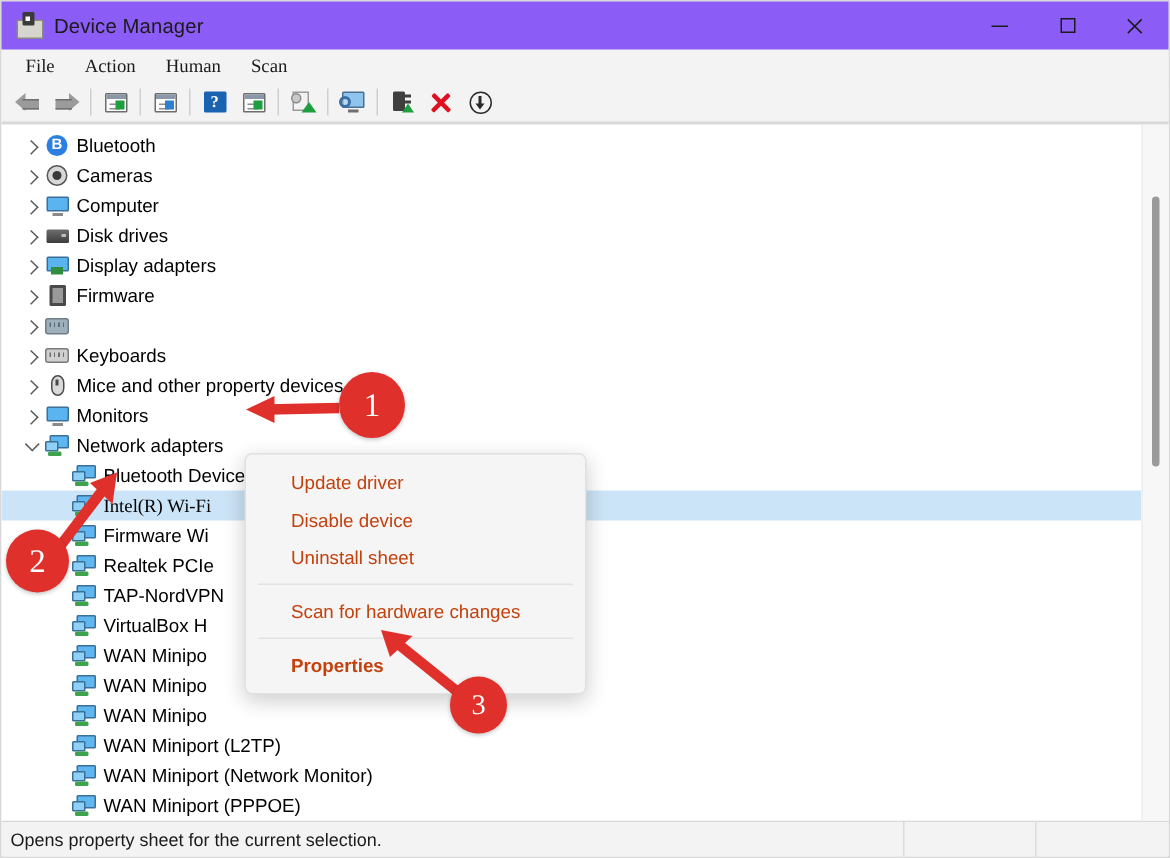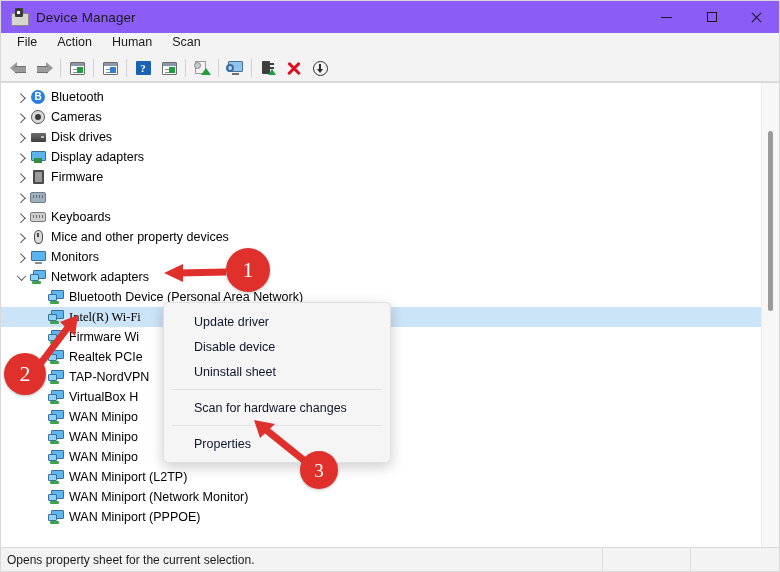--- a/index.html
+++ b/index.html
@@ -54,22 +54,23 @@
   .glyph-close{position:relative;width:11px;height:11px;display:block;}
   .glyph-close:before,.glyph-close:after{
     content:"";position:absolute;left:-1px;top:5px;width:13px;height:1px;background:#1b1b1b;
   }
   .glyph-close:before{transform:rotate(45deg);}
   .glyph-close:after{transform:rotate(-45deg);}
 
   
   .menubar{
     height:22px;flex:0 0 22px;background:#f3f3f3;
-    display:flex;align-items:flex-start;padding-left:6px;
+    display:flex;align-items:center;padding-left:6px;
     border-bottom:0;
+    font-family:Liberation Serif, serif;
   }
   .menubar .mi{
     font-size:12.5px;color:#1b1b1b;padding:2px 10px;border-radius:3px;
   }
 
   
   .toolbar{
     height:26px;flex:0 0 26px;background:#f3f3f3;
     display:flex;align-items:center;padding-left:4px;gap:0px;
     border-bottom:1px solid #d9d9d9;
@@ -271,23 +272,23 @@
 
   
   .ctxmenu{
     position:absolute;background:#f5f5f5;
     border:1px solid #e0e0e0;border-radius:5px;
     box-shadow:0 4px 14px rgba(0,0,0,.20);
     padding:6px 0;box-sizing:border-box;
   }
   .ctxitem{
     height:25px;display:flex;align-items:center;
-    padding-left:30px;font-size:12.5px;color:#0f172a;white-space:nowrap;
-  }
-  .ctxitem.bold{font-weight:normal;}
+    padding-left:30px;font-size:12.5px;color:#c2410c;white-space:nowrap;
+  }
+  .ctxitem.bold{font-weight:bold;}
   .ctxsep{height:1px;background:#e2e2e2;margin:5px 8px;}
   .badge{
     position:absolute;border-radius:50%;
     background:#e0302c;color:#fff;
     display:flex;align-items:center;justify-content:center;
     font-family:"Liberation Serif", serif;
     font-size:22px;line-height:1;
     box-shadow:0 1px 3px rgba(0,0,0,.25);
   }
   .anno-svg{position:absolute;left:0;top:0;overflow:visible;}
@@ -434,20 +435,32 @@
       <div class="row depth1">
         <span class="chev right">
             <i class="g"></i>
           </span>
         <span class="ico">
             <span class="i-cam"></span>
           </span>
         <span class="label">Cameras</span>
       </div>
 
+      <div class="row depth1">
+        <span class="chev right">
+            <i class="g"></i>
+          </span>
+        <span class="ico">
+            <span class="i-mon">
+              <i class="s"></i>
+              <i class="b"></i>
+            </span>
+          </span>
+        <span class="label">Computer</span>
+      </div>
 
       <div class="row depth1">
         <span class="chev right">
             <i class="g"></i>
           </span>
         <span class="ico">
             <span class="i-disk"></span>
           </span>
         <span class="label">Disk drives</span>
       </div>

